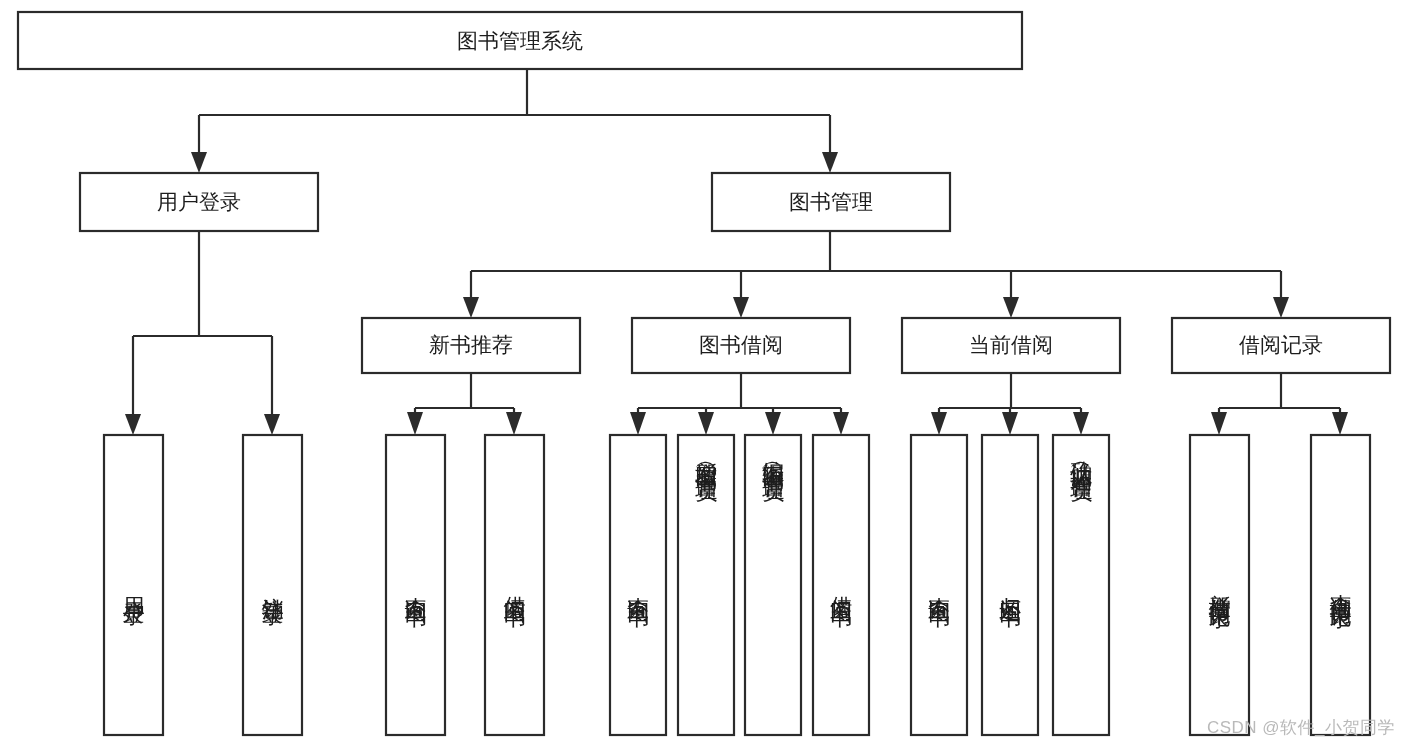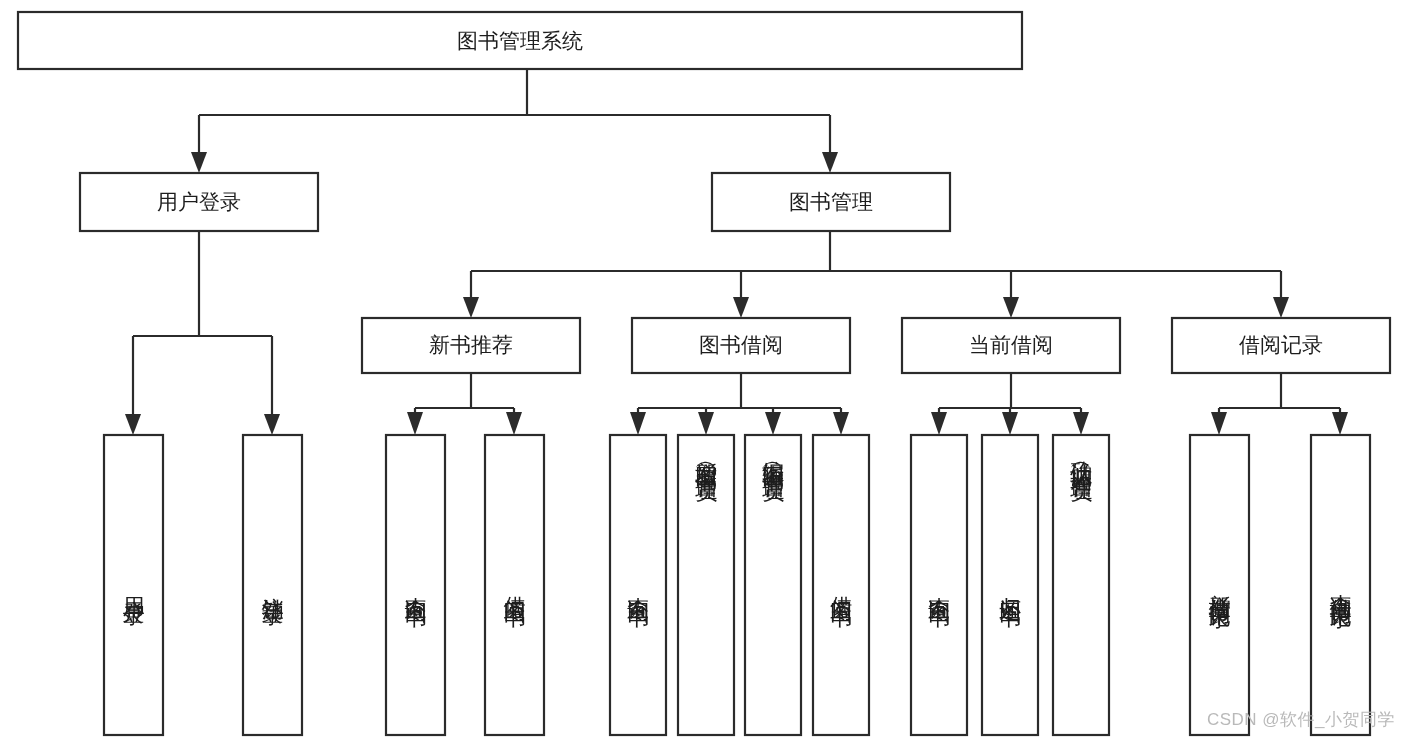--- a/index.html
+++ b/index.html
@@ -46,21 +46,21 @@
   .node-label-h {
     font-family: "Liberation Sans", "DejaVu Sans", sans-serif;
     font-size: 21px;
     fill: #1d1d1d;
     text-anchor: middle;
     dominant-baseline: middle;
   }
   .watermark-text {
     position: absolute;
     right: 10px;
-    bottom: 16px;
+    bottom: 8px;
     font-family: "Liberation Sans", "DejaVu Sans", sans-serif;
     font-size: 17px;
     color: #b9b9b9;
     letter-spacing: 0.5px;
     white-space: nowrap;
     pointer-events: none;
     text-align: right;
   }
   .vlabel-wrap {
     position: absolute;

